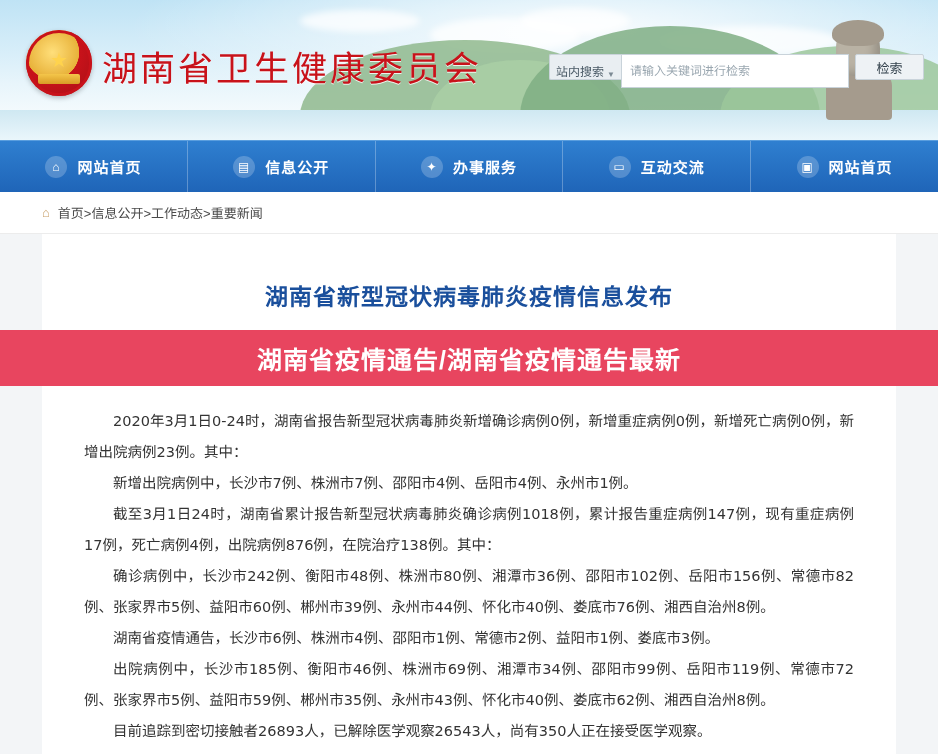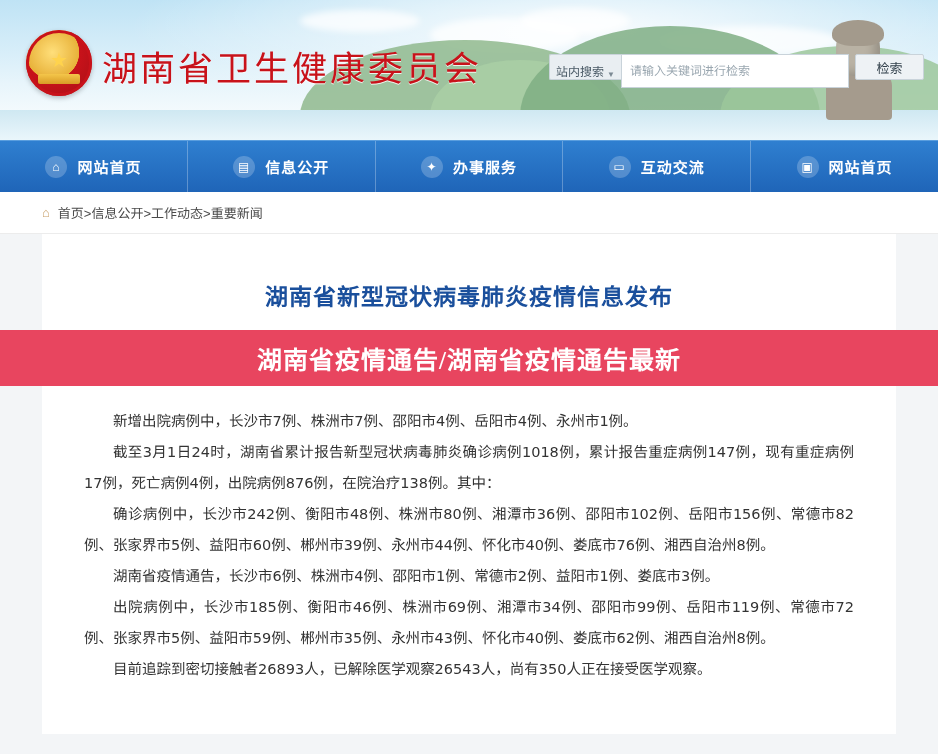--- a/index.html
+++ b/index.html
@@ -162,21 +162,21 @@
   }
 
   .overlay-bar {
     position: absolute; left: -42px; top: 96px; width: 938px; height: 56px;
     background: #e8455f;
     display: flex; align-items: center; justify-content: center;
     z-index: 5;
   }
   .overlay-bar .txt {
     color: #fff; font-size: 25px; font-weight: bold; letter-spacing: 1px;
-    font-family: Liberation Serif, serif;
+    font-family: Liberation Sans, sans-serif;
   }
 
   .body-text {
     padding: 72px 42px 10px 42px;
     font-size: 14.5px; line-height: 31px; color: #333;
     font-family: "DejaVu Sans", "Liberation Sans", sans-serif;
     text-align: justify;
   }
   .body-text p { text-indent: 2em; margin: 0; }
 </style>
@@ -252,20 +252,21 @@
   </div>
 
   <div class="article-wrap">
     <div class="article-title">湖南省新型冠状病毒肺炎疫情信息发布</div>
 
     <div class="overlay-bar">
       <span class="txt">湖南省疫情通告/湖南省疫情通告最新</span>
     </div>
 
     <div class="body-text">
+      <p>2020年3月1日0-24时，湖南省报告新型冠状病毒肺炎新增确诊病例0例，新增重症病例0例，新增死亡病例0例，新增出院病例23例。其中：</p>
       <p>新增出院病例中，长沙市7例、株洲市7例、邵阳市4例、岳阳市4例、永州市1例。</p>
       <p>截至3月1日24时，湖南省累计报告新型冠状病毒肺炎确诊病例1018例，累计报告重症病例147例，现有重症病例17例，死亡病例4例，出院病例876例，在院治疗138例。其中：</p>
       <p>确诊病例中，长沙市242例、衡阳市48例、株洲市80例、湘潭市36例、邵阳市102例、岳阳市156例、常德市82例、张家界市5例、益阳市60例、郴州市39例、永州市44例、怀化市40例、娄底市76例、湘西自治州8例。</p>
       <p>湖南省疫情通告，长沙市6例、株洲市4例、邵阳市1例、常德市2例、益阳市1例、娄底市3例。</p>
       <p>出院病例中，长沙市185例、衡阳市46例、株洲市69例、湘潭市34例、邵阳市99例、岳阳市119例、常德市72例、张家界市5例、益阳市59例、郴州市35例、永州市43例、怀化市40例、娄底市62例、湘西自治州8例。</p>
       <p>目前追踪到密切接触者26893人，已解除医学观察26543人，尚有350人正在接受医学观察。</p>
     </div>
   </div>
 
 </div>

